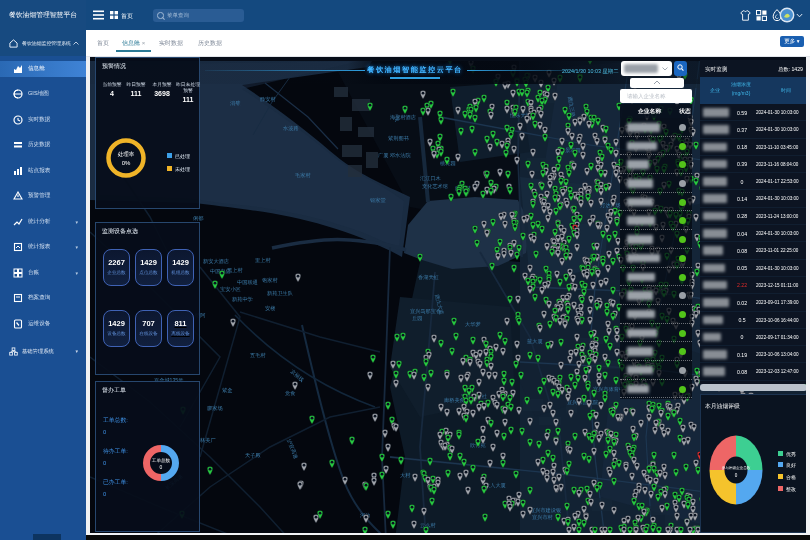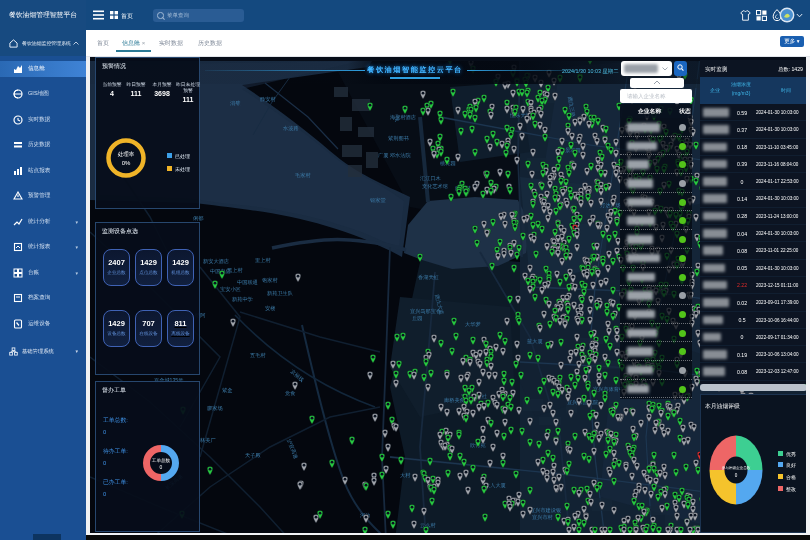--- a/index.html
+++ b/index.html
@@ -1842,21 +1842,21 @@
     <text x="20" y="18" text-anchor="middle" font-size="5.5" fill="#fff">处理率</text>
     <text x="20" y="27" text-anchor="middle" font-size="6" fill="#fff">0%</text>
   </svg>
   <div class="legend" style="left:71px; top:95px;"><i style="background:#3da0e8"></i>已处理</div>
   <div class="legend" style="left:71px; top:108px;"><i style="background:#f0b428"></i>未处理</div>
 </div>
 
 <div class="panel" id="p2">
   <div class="ptitle">监测设备点选</div>
   <div class="box" style="left:7px; top:26px;">
-        <b>2407</b>
+        <b>2267</b>
         <span>企业总数</span>
       </div>
   <div class="box" style="left:39px; top:26px;">
         <b>1429</b>
         <span>点位总数</span>
       </div>
   <div class="box" style="left:71px; top:26px;">
         <b>1429</b>
         <span>机组总数</span>
       </div>

